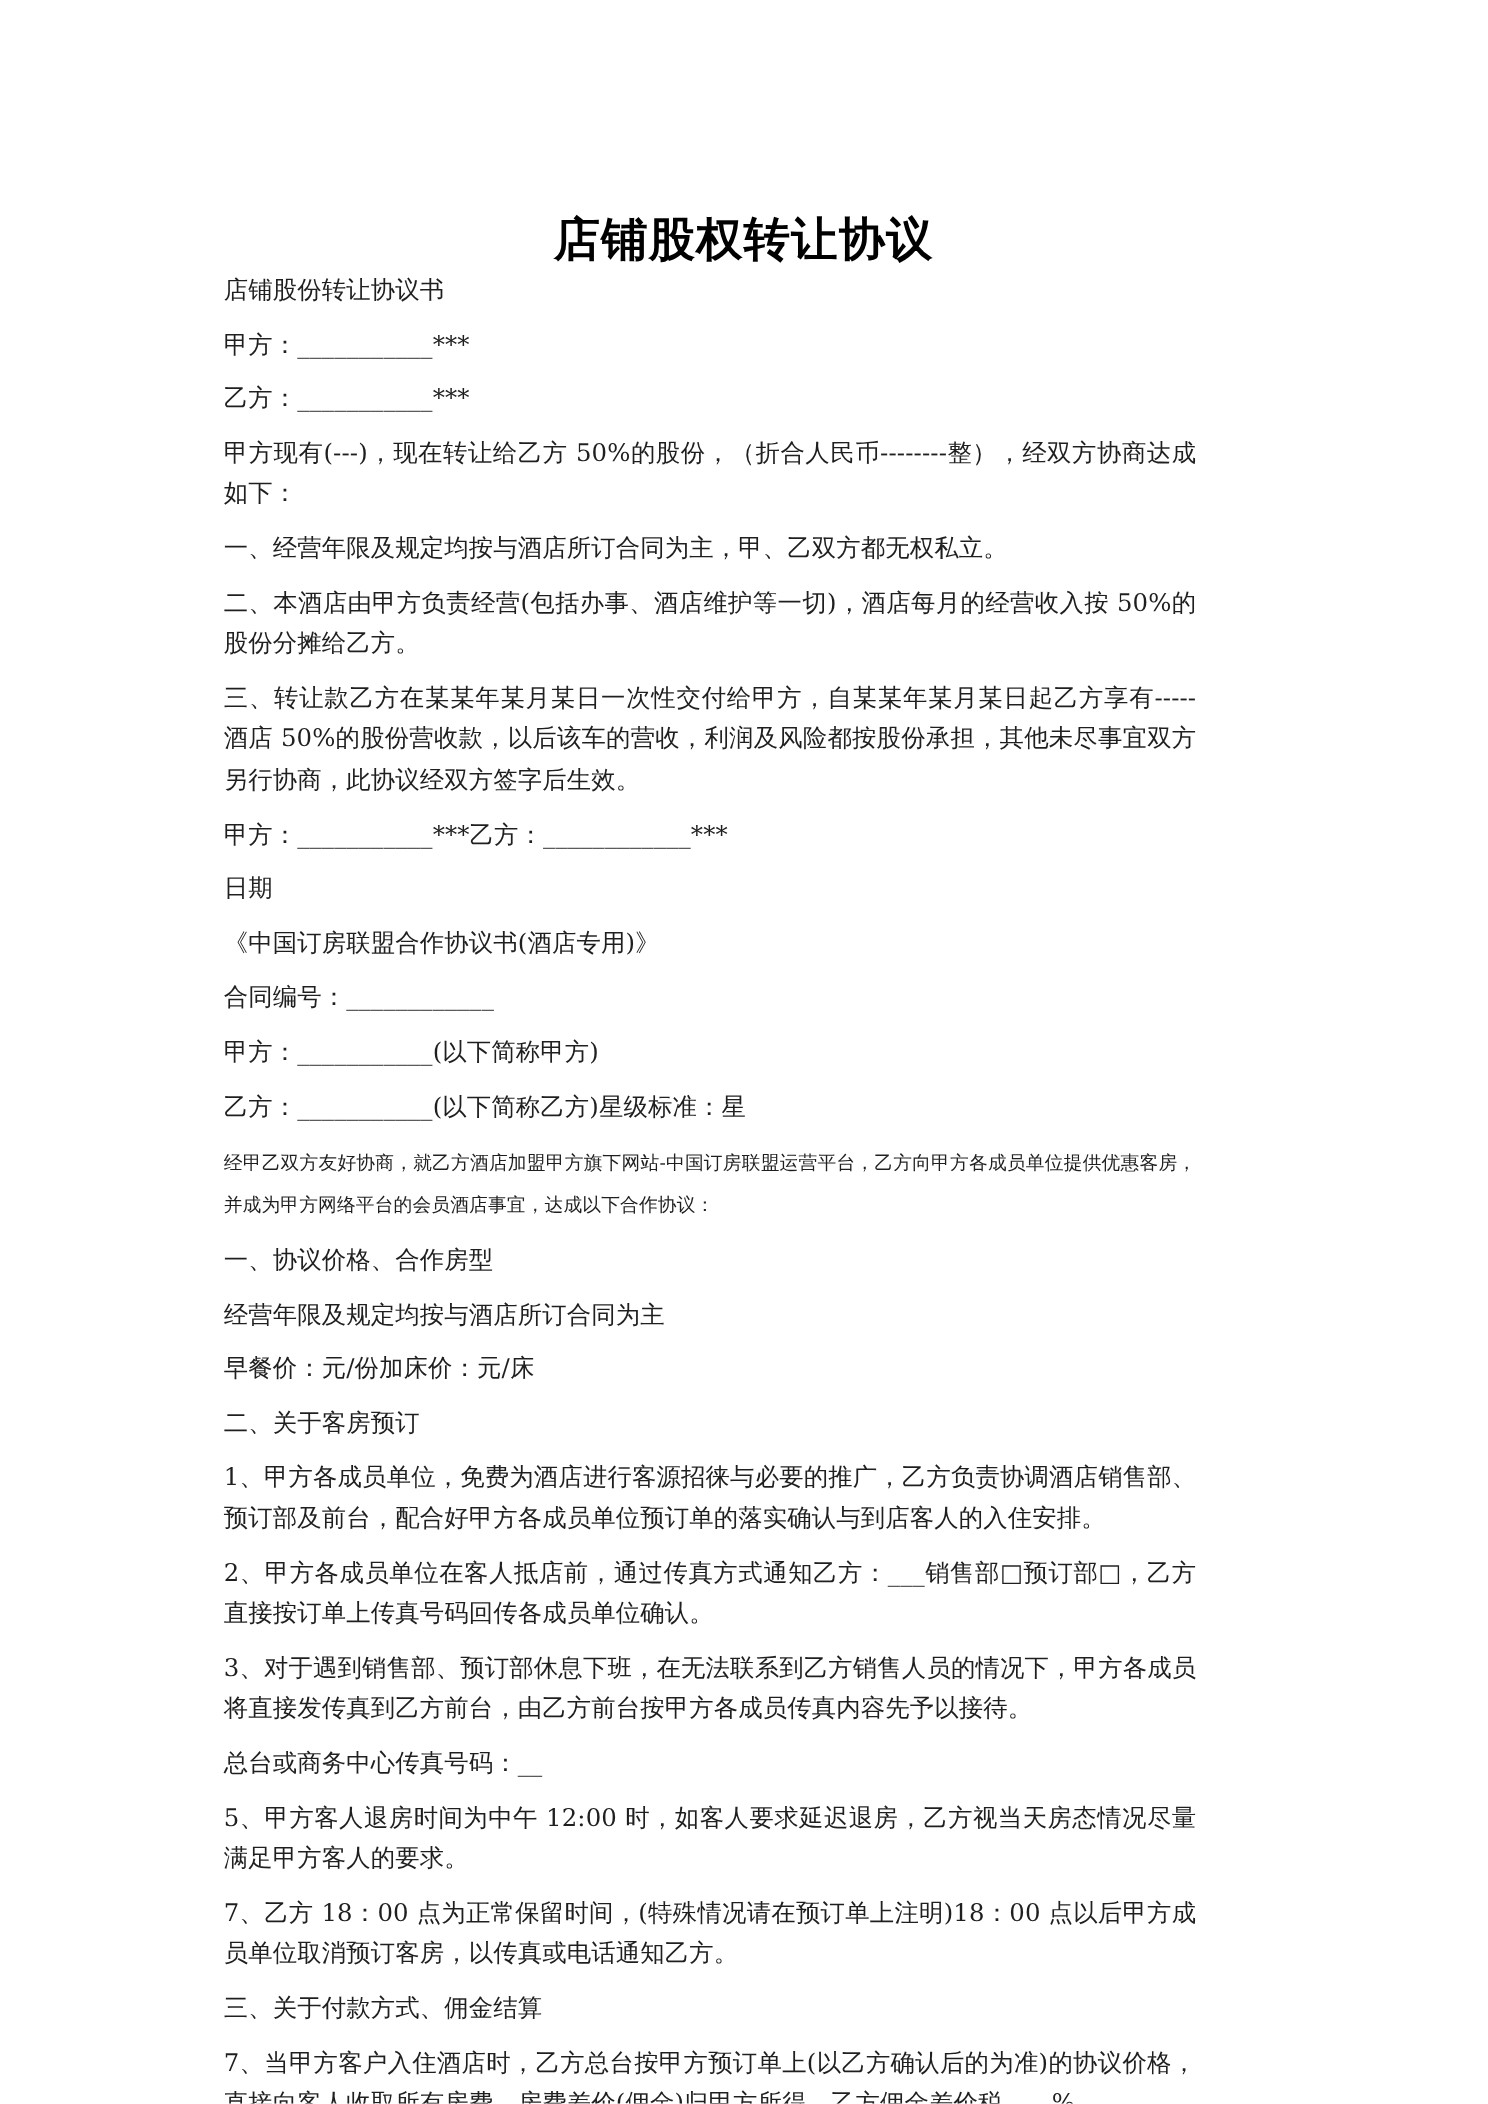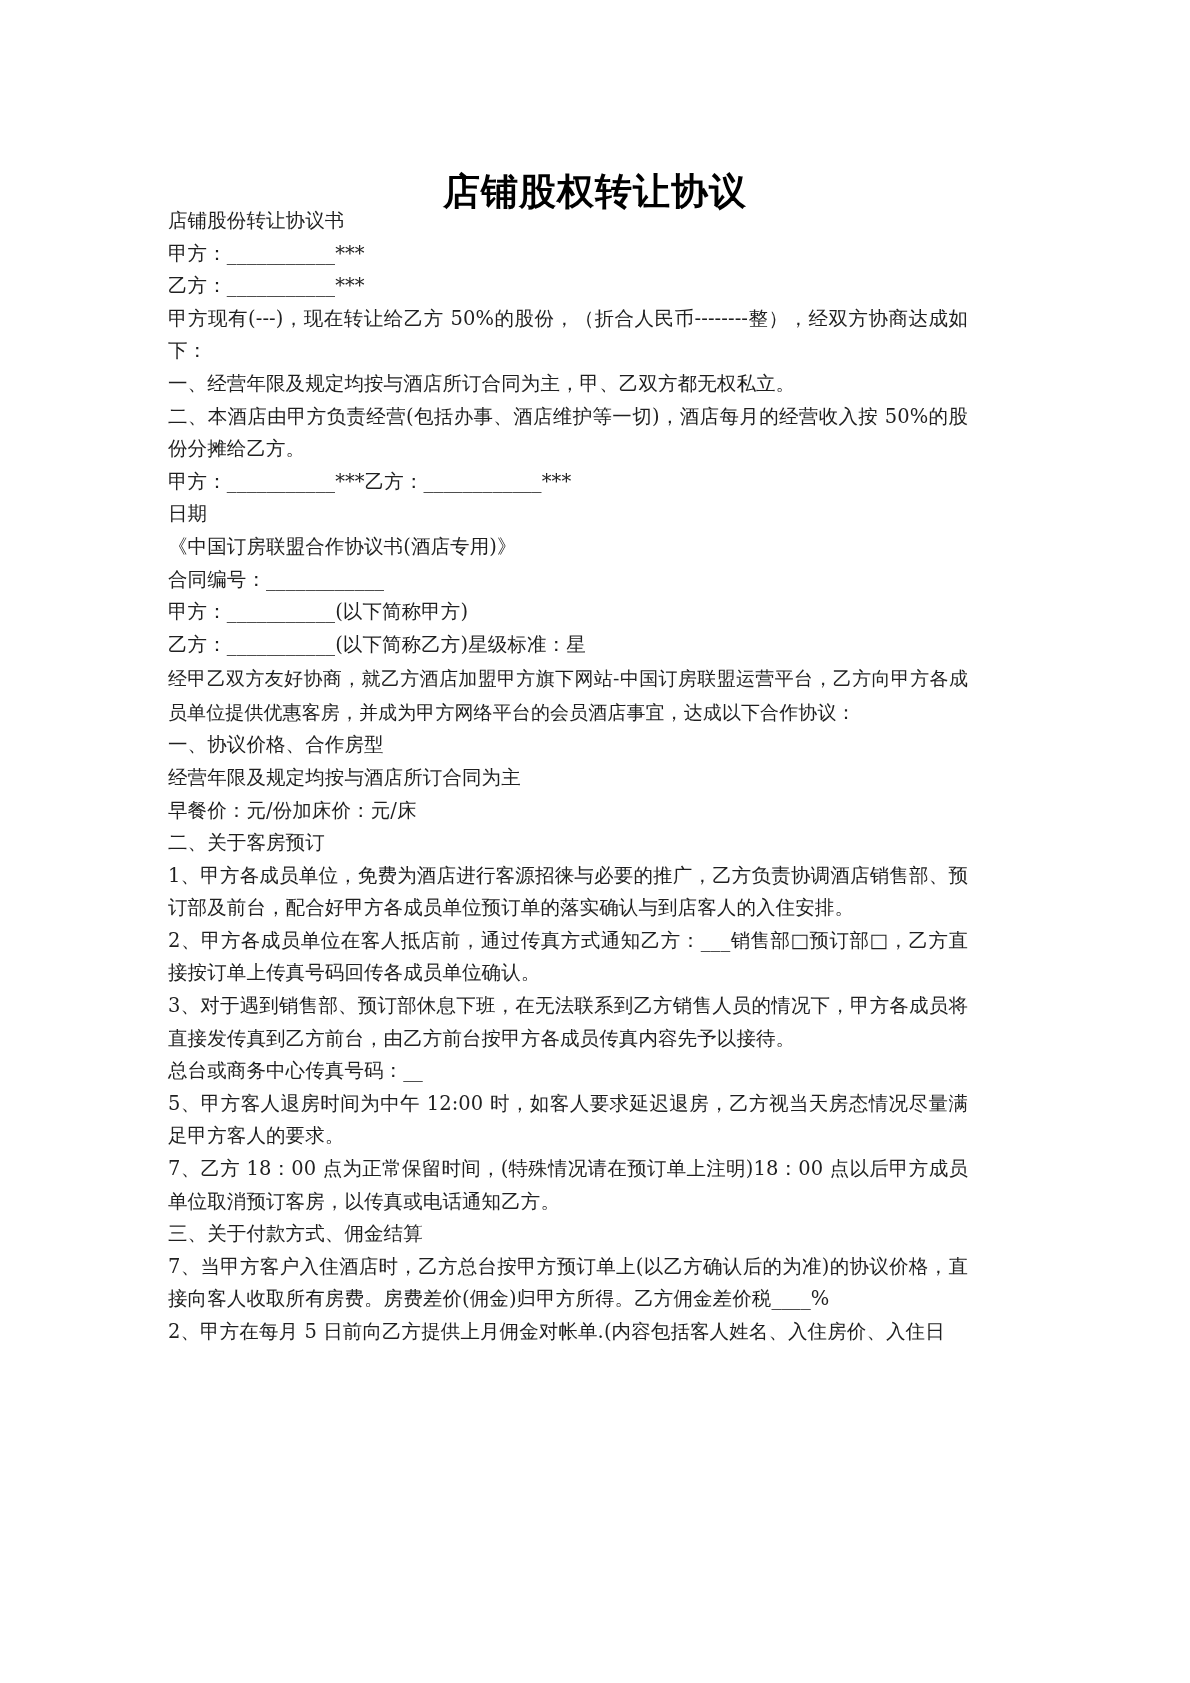--- a/index.html
+++ b/index.html
@@ -37,33 +37,33 @@
     line-height: 46px;
     color: #000000;
   }
   .body-block {
     position: absolute;
     top: 205px;
     left: 168px;
     width: 800px;
   }
   p.line {
-    margin: 0;
+    margin: 11px;
     padding: 0;
     font-size: 19.5px;
     line-height: 32.6px;
     font-family: "DejaVu Serif", "Liberation Serif", serif;
     color: #1f1f1f;
     text-align: justify;
     text-justify: inter-ideograph;
     word-break: break-all;
     letter-spacing: 0.1px;
   }
   p.line.bigger {
-    font-size: 19px;
+    font-size: 15px;
     line-height: 34px;
   }
 </style>
 </head>
 <body>
 
 <div class="page">
 
   <h1 class="doc-title">店铺股权转让协议</h1>
 
@@ -74,20 +74,21 @@
     <p class="line">甲方：___________***</p>
 
     <p class="line">乙方：___________***</p>
 
     <p class="line">甲方现有(---)，现在转让给乙方 50%的股份，（折合人民币--------整），经双方协商达成如下：</p>
 
     <p class="line">一、经营年限及规定均按与酒店所订合同为主，甲、乙双方都无权私立。</p>
 
     <p class="line">二、本酒店由甲方负责经营(包括办事、酒店维护等一切)，酒店每月的经营收入按 50%的股份分摊给乙方。</p>
 
+    <p class="line">三、转让款乙方在某某年某月某日一次性交付给甲方，自某某年某月某日起乙方享有-----酒店 50%的股份营收款，以后该车的营收，利润及风险都按股份承担，其他未尽事宜双方另行协商，此协议经双方签字后生效。</p>
 
     <p class="line">甲方：___________***乙方：____________***</p>
 
     <p class="line">日期</p>
 
     <p class="line">《中国订房联盟合作协议书(酒店专用)》</p>
 
     <p class="line">合同编号：____________</p>
 
     <p class="line">甲方：___________(以下简称甲方)</p>

